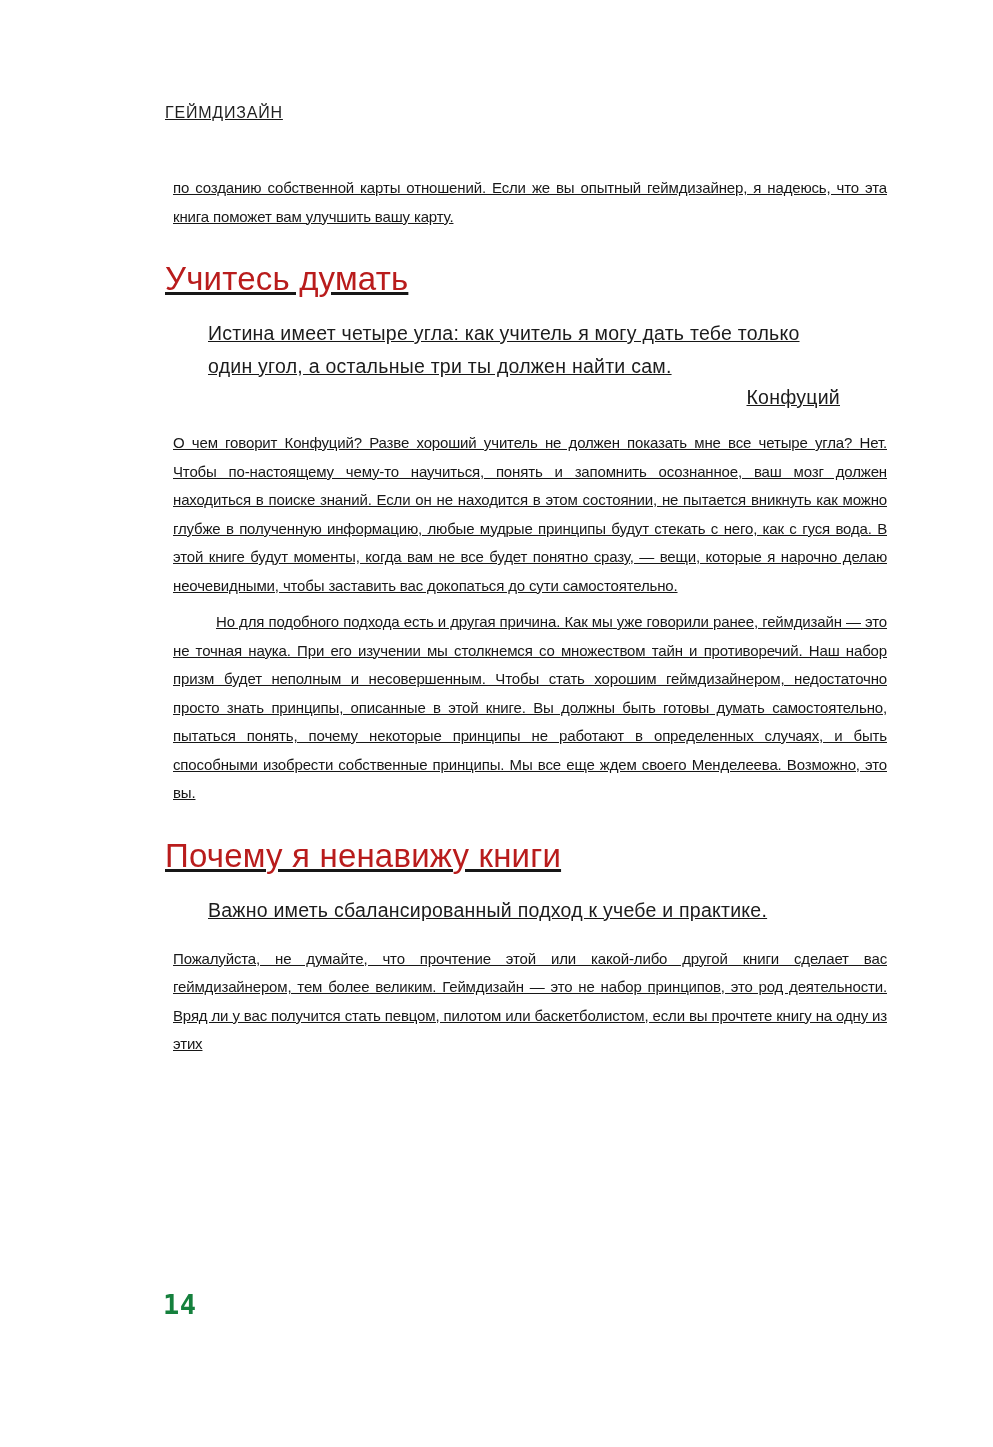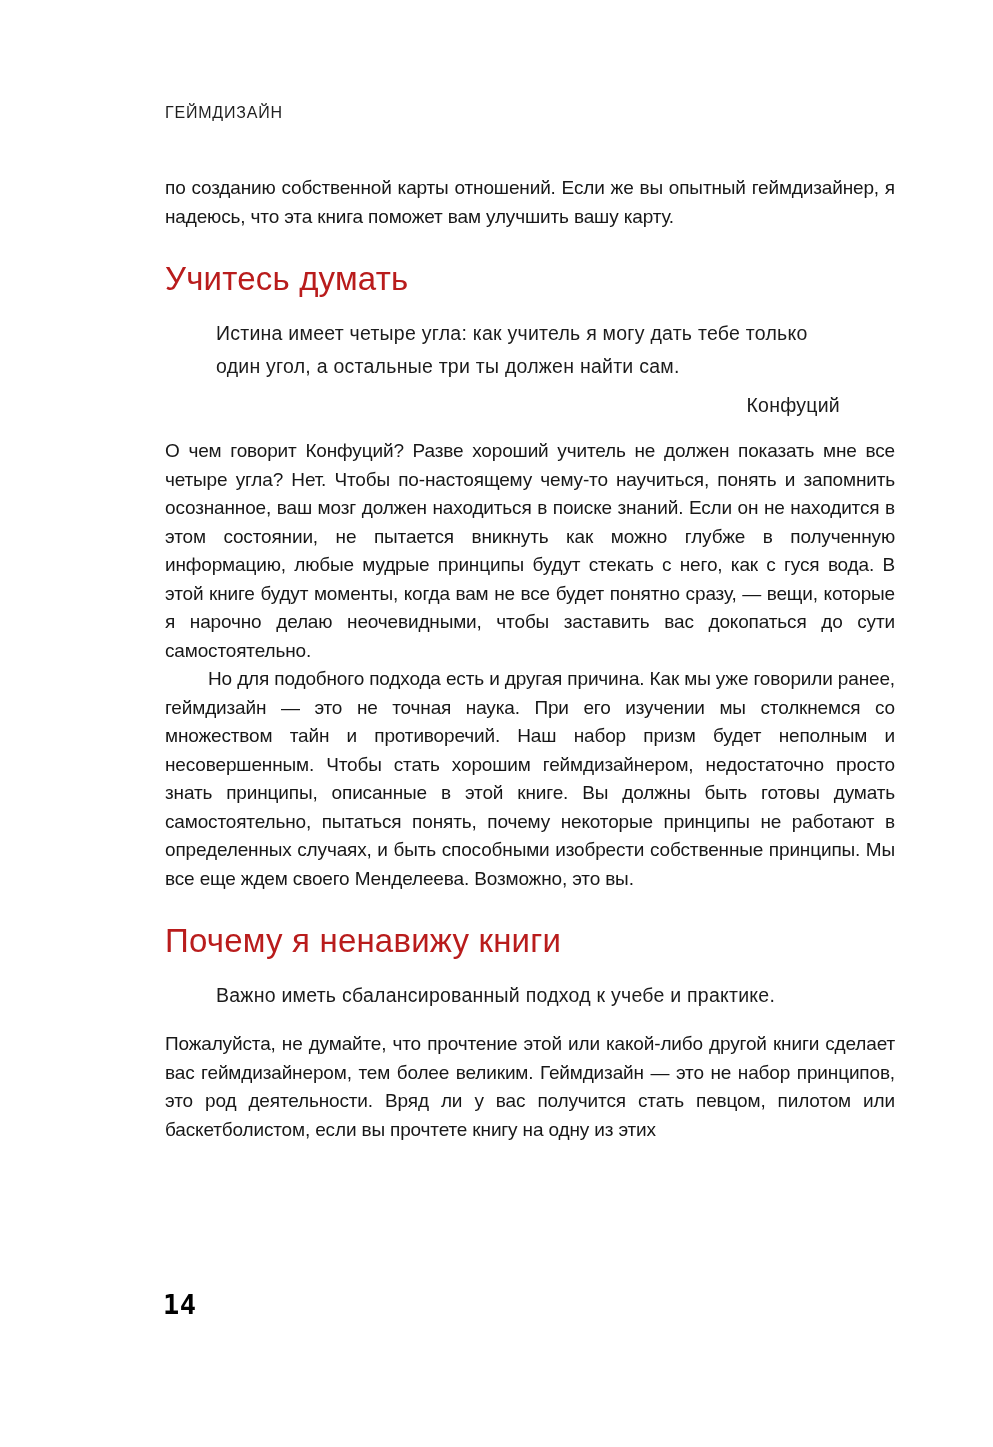--- a/index.html
+++ b/index.html
@@ -13,50 +13,51 @@
     overflow: hidden;
   }
   .page {
     position: relative;
     width: 993px;
     height: 1447px;
     background: #ffffff;
   }
   .content {
     padding: 104px 98px 0 165px; 
+    text-decoration: underline;
   }
   .running-header {
     font-size: 16px;
     line-height: 18px;
     letter-spacing: 0.8px;
     color: #1f1f1f;
     margin-bottom: 52px;
   }
   .para {
-    margin: 0;
-    font-size: 19px;
+    margin: 8px;
+    font-size: 15px;
     line-height: 28.5px;
     letter-spacing: -0.15px;
     text-align: justify;
     color: #171717;
   }
   .para.indent { text-indent: 43px; }
   .section-heading {
     margin: 28px 0 18px 0;
     font-size: 33px;
     line-height: 40px;
     font-weight: 400;
     letter-spacing: 0.2px;
     color: #b91c1c;
   }
   .quote-block {
     margin: 0 55px 18px 43px; 
   }
   .quote-text {
-    margin: 8px;
+    margin: 0;
     font-size: 19.5px;
     line-height: 33px;
     letter-spacing: 0.25px;
     color: #1c1c1c;
     text-align: left;
   }
   .quote-attribution {
     margin-top: 0;
     font-size: 19.5px;
     line-height: 28px;
@@ -65,21 +66,21 @@
     color: #1c1c1c;
   }
   .page-number {
     position: absolute;
     left: 163px;
     top: 1289px;
     font-family: "DejaVu Sans Mono", monospace;
     font-weight: 700;
     font-size: 27px;
     letter-spacing: 0.5px;
-    color: #000000;
+    color: #15803d;
   }
 </style>
 </head>
 <body>
 
 <div class="page">
   <div class="content">
 
     <div class="running-header">ГЕЙМДИЗАЙН</div>
 

